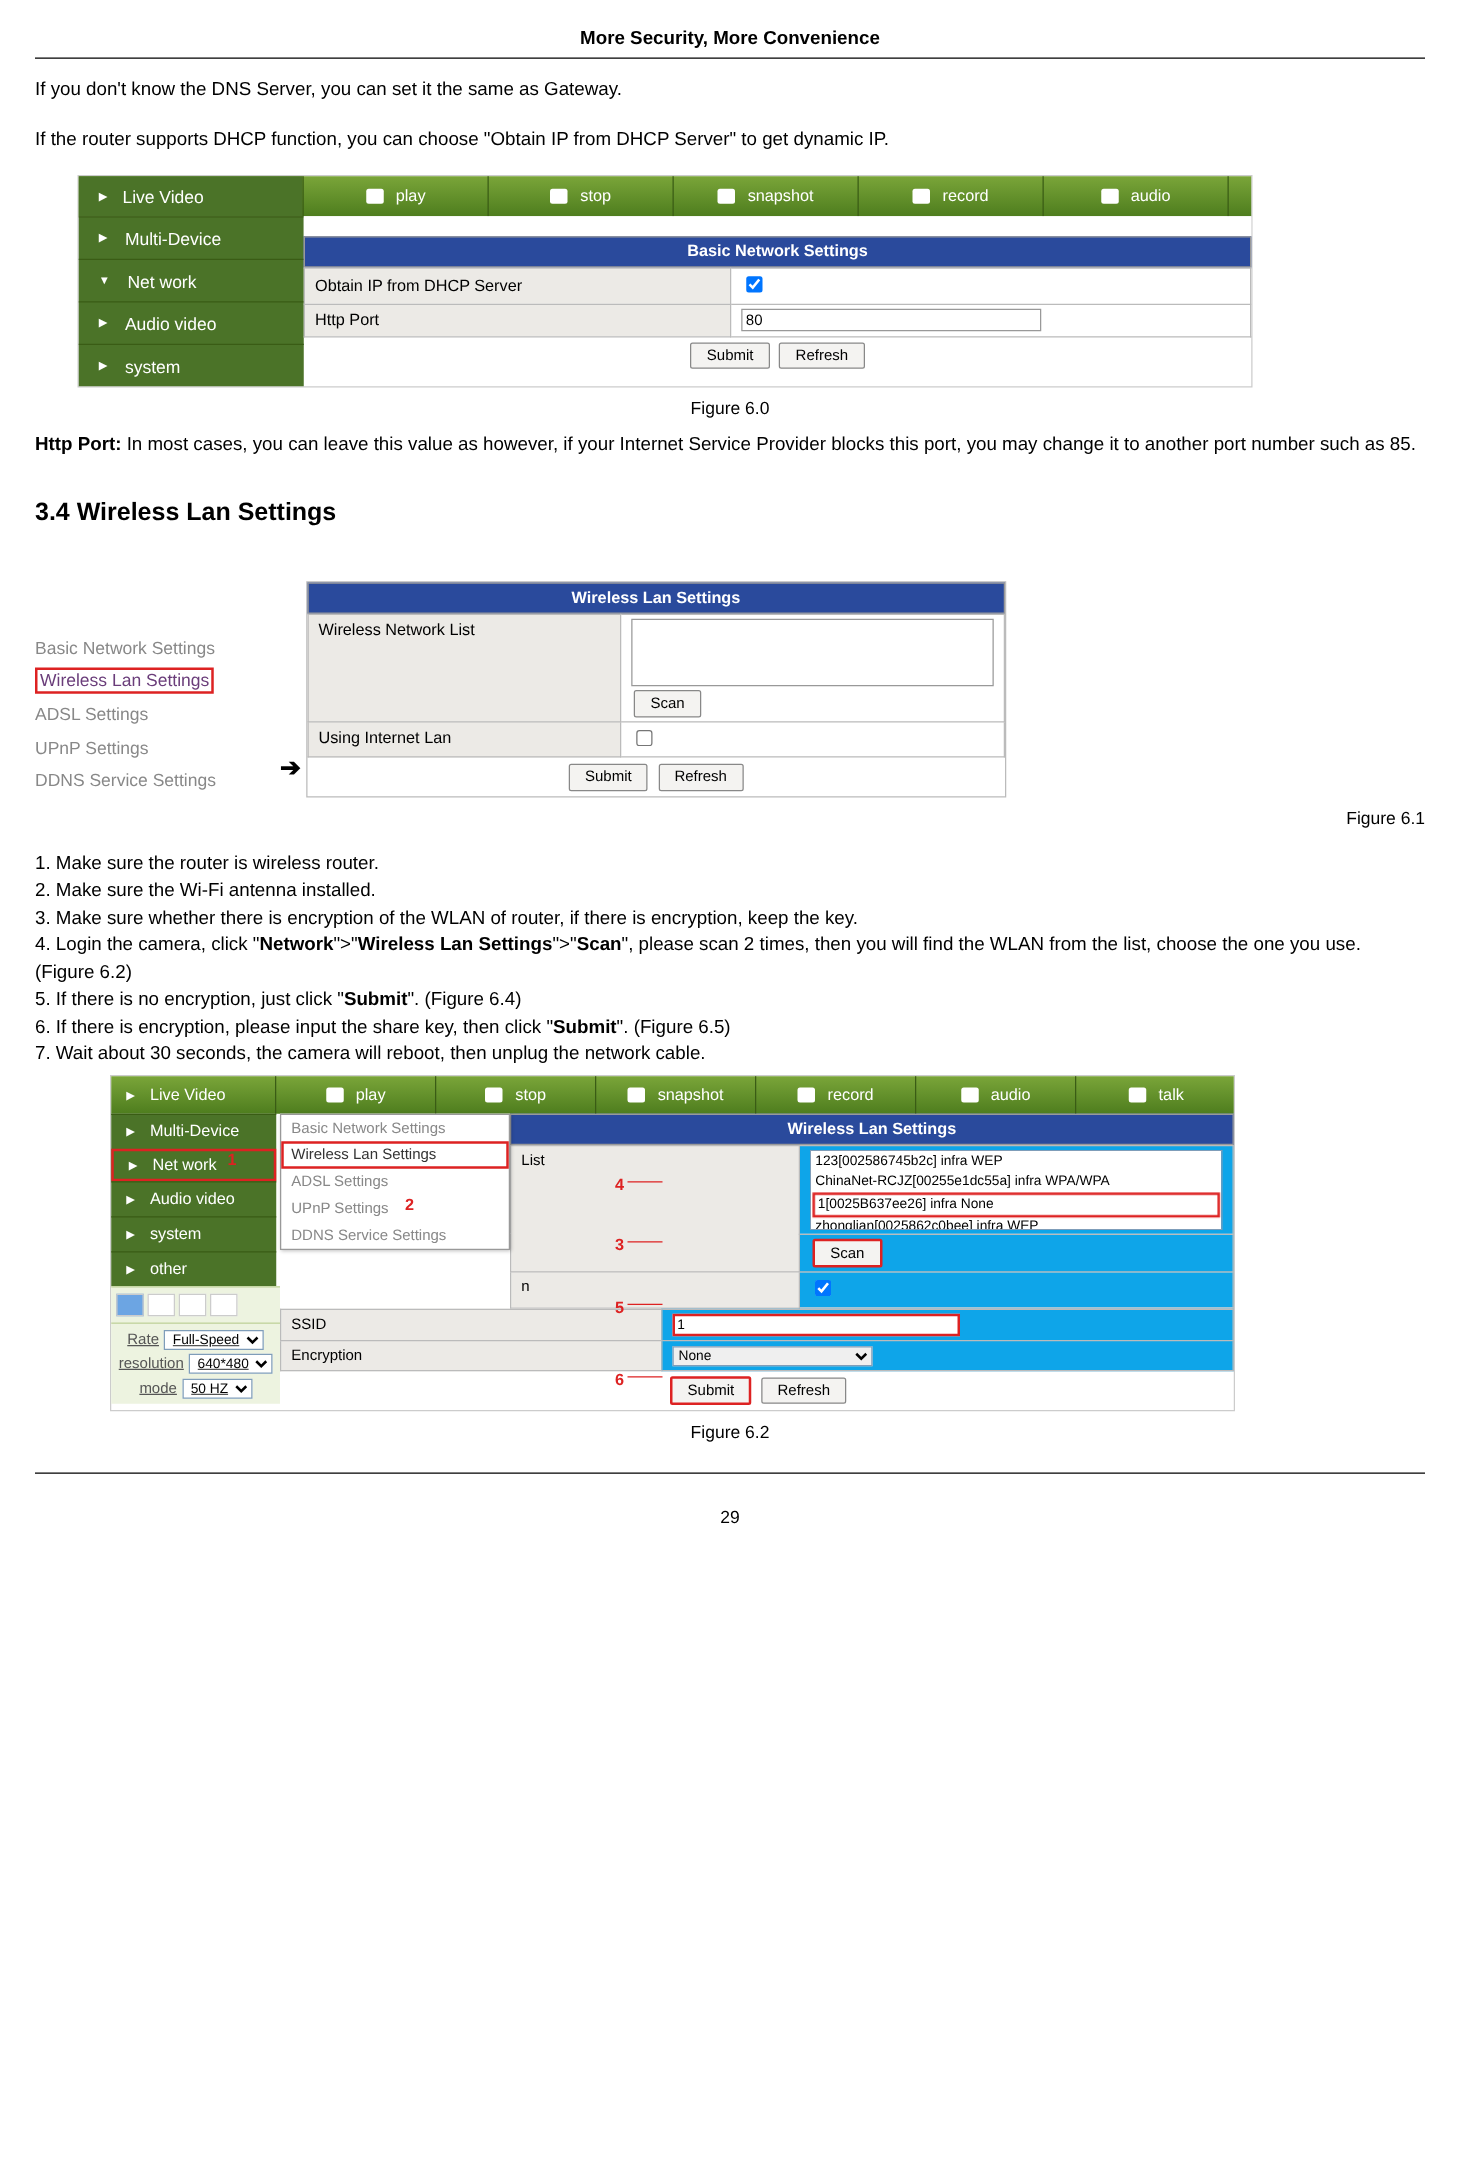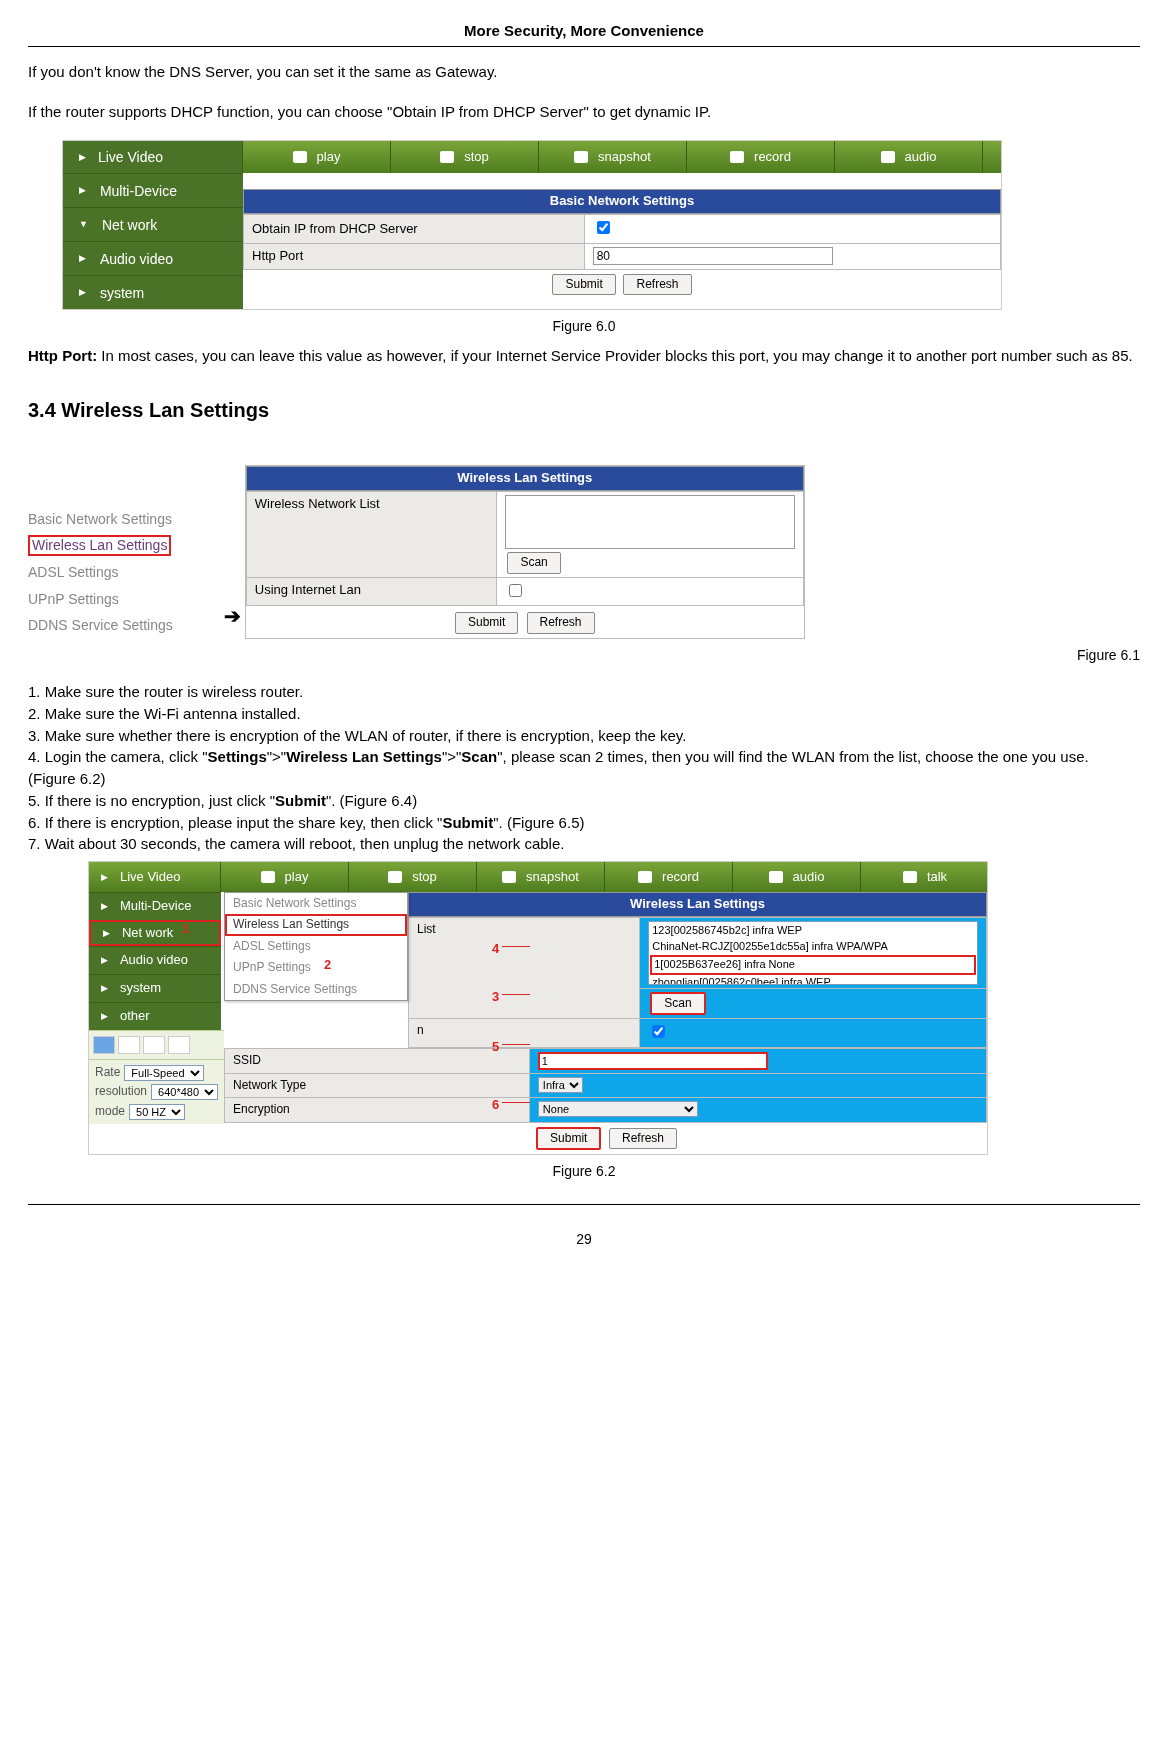--- a/index.html
+++ b/index.html
@@ -352,21 +352,21 @@
   </div>
 </div>
 <div class="caption" style="text-align:right; padding-left:320px;">Figure 6.1</div>
 
 <div style="height:10px;"></div>
 
 <div>1. Make sure the router is wireless router.</div>
 <div>2. Make sure the Wi-Fi antenna installed.</div>
 <div>3. Make sure whether there is encryption of the WLAN of router, if there is encryption, keep the key.</div>
 <div>
-  <span>4. Login the camera, click "</span><b>Settings</b><span>"&gt;"</span><b>Wireless Lan Settings</b><span>"&gt;"</span><b>Scan</b><span>", please scan 2 times, then you will find the WLAN from the list, choose the one you use. (Figure 6.2)</span>
+  <span>4. Login the camera, click "</span><b>Network</b><span>"&gt;"</span><b>Wireless Lan Settings</b><span>"&gt;"</span><b>Scan</b><span>", please scan 2 times, then you will find the WLAN from the list, choose the one you use. (Figure 6.2)</span>
 </div>
 <div>
   <span>5. If there is no encryption, just click "</span><b>Submit</b><span>".    (Figure 6.4)</span>
 </div>
 <div>
   <span>6. If there is encryption, please input the share key, then click "</span><b>Submit</b><span>". (Figure 6.5)</span>
 </div>
 <div>7. Wait about 30 seconds, the camera will reboot, then unplug the network cable.</div>
 
 <div style="height:6px;"></div>
@@ -421,21 +421,21 @@
           </div>
       </div>
       <div style="background:#edf3e0;border-top:1px solid #bcd095;padding:5px 4px;">
         <div class="iconsrow">
           <span class="active"></span>
           <span></span>
           <span></span>
           <span></span>
         </div>
       </div>
-      <div class="bottombox62" style="flex-direction:column;align-items:flex-start;gap:2px;">
+      <div class="bottombox62" style="flex-direction:column;align-items:center;gap:2px;text-decoration:underline;">
         <div style="display:flex;gap:4px;align-items:center;">
             <span>Rate</span>
             <select class="miniselect"><option>Full-Speed</option></select>
           </div>
         <div style="display:flex;gap:4px;align-items:center;">
             <span>resolution</span>
             <select class="miniselect"><option>640*480</option></select>
           </div>
         <div style="display:flex;gap:4px;align-items:center;">
             <span>mode</span>
@@ -487,24 +487,20 @@
         </tr>
       </tbody>
         </table>
       <table class="frm62">
         <tbody>
             <tr>
           <td>SSID</td>
           <td class="val"><input type="text" style="width: 230px; font-size: 11px; border: 1px solid rgb(127, 157, 185);" class="red-box" value="1"></td>
         </tr>
         <tr>
-          <td>Network Type</td>
-          <td class="val"><select class="select62"><option>Infra</option></select></td>
-        </tr>
-        <tr>
           <td>Encryption</td>
           <td class="val"><select class="select62" style="width:160px;"><option>None</option></select></td>
         </tr>
       </tbody>
         </table>
       <div class="btn-row" style="text-align:left; padding-left:310px;">
         <span class="btn red-box">Submit</span>
         <span class="btn">Refresh</span>
       </div>
     </div>

